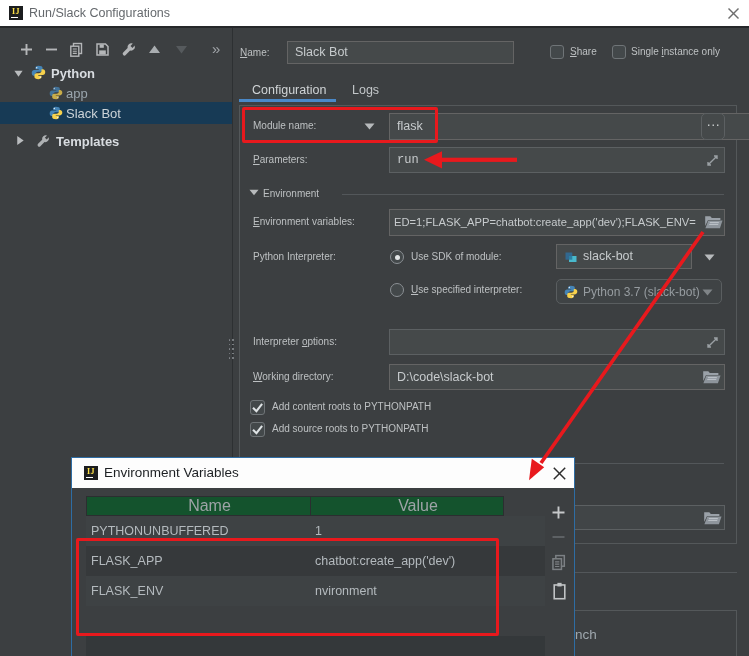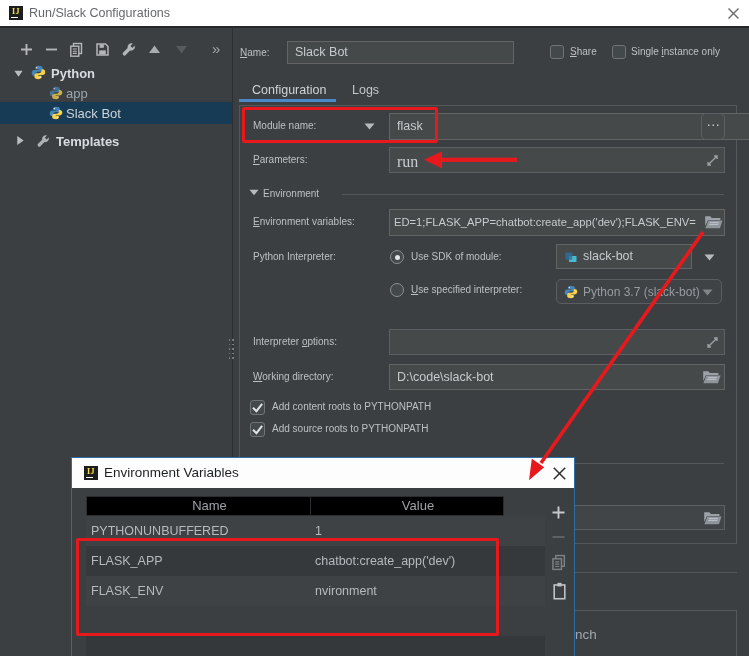--- a/index.html
+++ b/index.html
@@ -26,36 +26,36 @@
   .treelabel { position:absolute; top:50%; transform:translateY(-50%); font-size:13px; color:#ccd3d8; white-space:nowrap; }
   .bold { font-weight:bold; color:#d8dce0; }
   #row-slackbot-bg { left:0; top:102px; width:232px; height:22px; background:#173a55; }
   .grip { width:1.5px; height:1.5px; background:#85898d; border-radius:50%; }
 
   
   .lbl { position:absolute; font-size:10px; color:#bdc0c2; white-space:nowrap; }
   .lbl u { text-decoration:underline; text-underline-offset:1px; }
   .field { position:absolute; background:#45494a; border:1px solid #646464; }
   .fieldtxt { position:absolute; font-size:12.5px; color:#c7cbcd; white-space:nowrap; }
-  .mono { font-family:Liberation Serif, serif; font-size:16px;text-align:right; }
+  .mono { font-family:Liberation Mono, monospace; font-size:12px;text-align:right; }
   .cbox { position:absolute; width:14px; height:14px; background:#43484a; border:1px solid #6f7477; border-radius:3px; }
   .groupbox { position:absolute; border:1px solid #54585a; }
   .sepline { position:absolute; height:1px; background:#53575a; }
   .radio { position:absolute; width:14px; height:14px; border-radius:50%; background:#43484a; border:1.5px solid #8b9094; }
   .radio .dot { position:absolute; left:50%; top:50%; width:5px; height:5px; margin:-2.5px 0 0 -2.5px; border-radius:50%; background:#e3e6e7; }
   .combo { position:absolute; background:#45494a; border:1px solid #646464; }
   .combo2 { position:absolute; background:#3f4345; border:1px solid #5a5e60; border-radius:5px; }
   .tab { position:absolute; font-size:12.5px; color:#c3c7c9; }
   #tab-underline { left:239px; top:99px; width:97px; height:3px; background:#4a88c7; }
 
   
   #env-dialog { left:71px; top:457px; width:504px; height:210px; border:1.5px solid #2e6da4; background:#3c3f41; z-index:10; }
   #env-titlebar { position:absolute; left:0; top:0; right:0; height:30px; background:#fdfdfd; }
   #env-title { position:absolute; left:32px; top:0; height:30px; line-height:30px; font-size:13.5px; color:#1d2023; }
-  .thead { position:absolute; background:#000000; border:1px solid #2b2e30; font-size:13px; color:#9ea3a7; text-align:center; line-height:18px;padding-left:22px; }
+  .thead { position:absolute; background:#14532d; border:1px solid #2b2e30; font-size:16px; color:#9ea3a7; text-align:center; line-height:18px;padding-left:22px; }
   .trow { position:absolute; left:14px; width:459px; height:30px; }
   .trow .tname { position:absolute; left:5px; top:50%; transform:translateY(-50%); font-size:12.5px; color:#b4babe; }
   .trow .tval  { position:absolute; left:229px; top:50%; transform:translateY(-50%); font-size:12.5px; color:#b4babe; }
   .stripe-a { background:#3e4244; }
   .stripe-b { background:#36393b; }
 
   
   .redrect { position:absolute; border:3px solid #e8191d; border-radius:2px; z-index:30; }
   svg.overlay { position:absolute; z-index:30; overflow:visible; }
 

